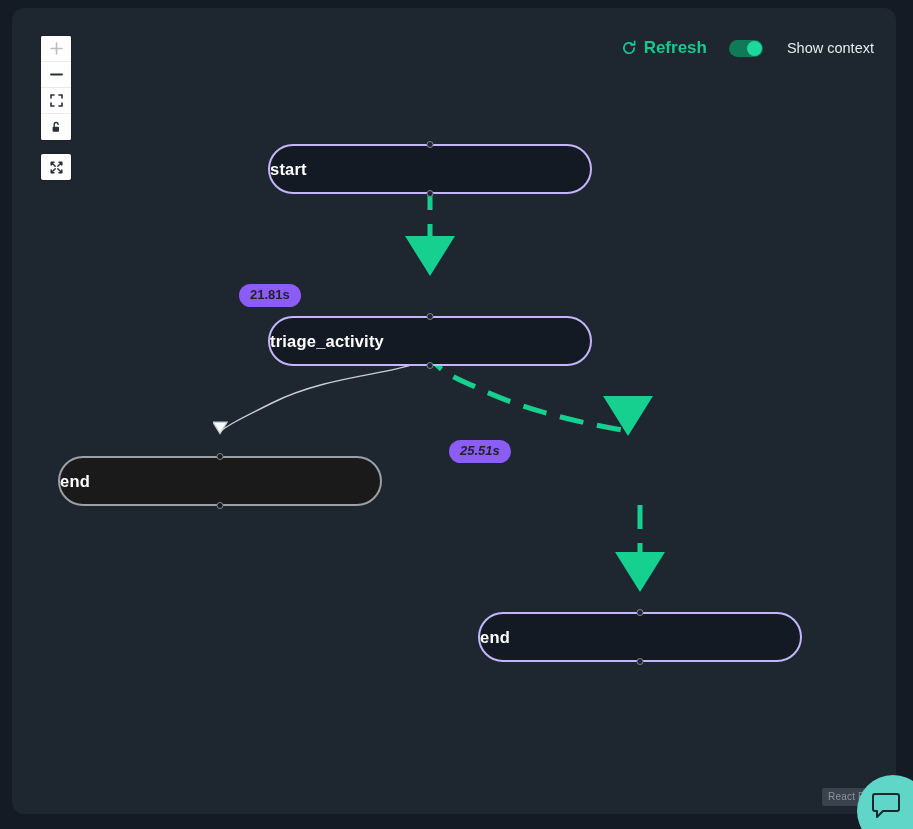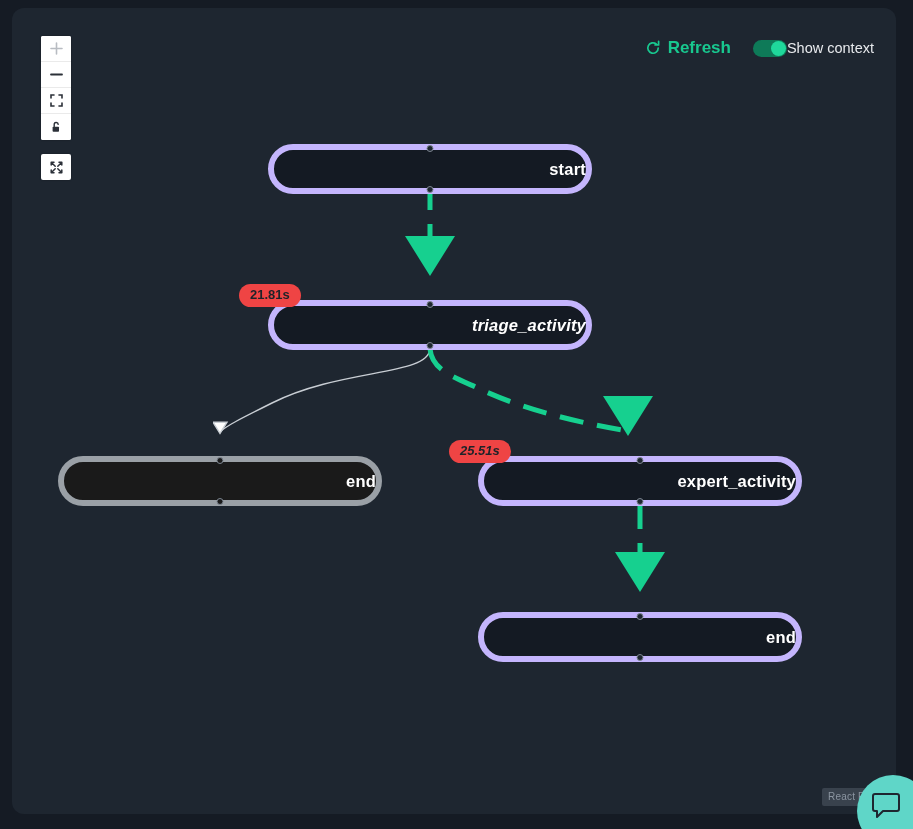--- a/index.html
+++ b/index.html
@@ -43,23 +43,23 @@
     width: 884px;
     height: 806px;
     pointer-events: none;
   }
 
   
   .node {
     position: absolute;
     display: flex;
     align-items: center;
-    justify-content: flex-end;
+    justify-content: flex-start;
     border-radius: 999px;
-    border: 6px solid #c4b5fd;
+    border: 2px solid #c4b5fd;
     background: #141a23;
     color: #ffffff;
     font-size: 16.5px;
     font-weight: bold;
     letter-spacing: .2px;
     height: 50px;
   }
   .node.inactive {
     border-color: #9aa0a6;
     background: #1a1a1a;
@@ -75,21 +75,21 @@
     left: 50%;
     transform: translateX(-50%);
   }
   .handle.top { top: -5px; }
   .handle.bottom { bottom: -5px; }
   .node.inactive .handle { background: #1a1a1a; }
 
   
   .badge {
     position: absolute;
-    background: #ef4444;
+    background: #8b5cf6;
     color: #1d2329;
     font-size: 13px;
     font-weight: bold;
     padding: 4px 11px 5px;
     border-radius: 999px;
     white-space: nowrap;
     line-height: 1.1;
   }
 
   
@@ -147,21 +147,21 @@
     cursor: pointer;
   }
   .refresh-label {
     color: #18c88f;
     font-size: 17px;
     font-weight: bold;
   }
   .toggle-wrap {
     display: flex;
     align-items: center;
-    gap: 0;
+    gap: 24px;
     margin-left: 12px;
     cursor: pointer;
   }
   .toggle {
     position: relative;
     width: 34px;
     height: 17px;
     border-radius: 999px;
     background: #0e7a58;
   }
@@ -234,37 +234,32 @@
 
         <path d="M628,497 L628,579" stroke="#16d08f" stroke-width="5" fill="none" stroke-dasharray="24 14" marker-end="url(#arrow-green)"></path>
       </svg>
 
       <div class="node" style="left:256px; top:136px; width:324px;">
         <span class="handle top"></span>
         <span>start</span>
         <span class="handle bottom"></span>
       </div>
 
-      <div class="node" style="left:256px; top:292px; width:324px;font-style:italic;">
+      <div class="node" style="left:256px; top:308px; width:324px;">
         <span class="handle top"></span>
         <span>triage_activity</span>
         <span class="handle bottom"></span>
       </div>
 
       <div class="node inactive" style="left:46px; top:448px; width:324px;">
         <span class="handle top"></span>
         <span>end</span>
         <span class="handle bottom"></span>
       </div>
 
-      <div class="node" style="left:466px; top:448px; width:324px;">
-        <span class="handle top"></span>
-        <span>expert_activity</span>
-        <span class="handle bottom"></span>
-      </div>
 
       <div class="node" style="left:466px; top:604px; width:324px;">
         <span class="handle top"></span>
         <span>end</span>
         <span class="handle bottom"></span>
       </div>
 
       <div class="badge" style="left:227px; top:276px;">21.81s</div>
 
       <div class="badge" style="left:437px; top:432px;font-style:italic;">25.51s</div>

